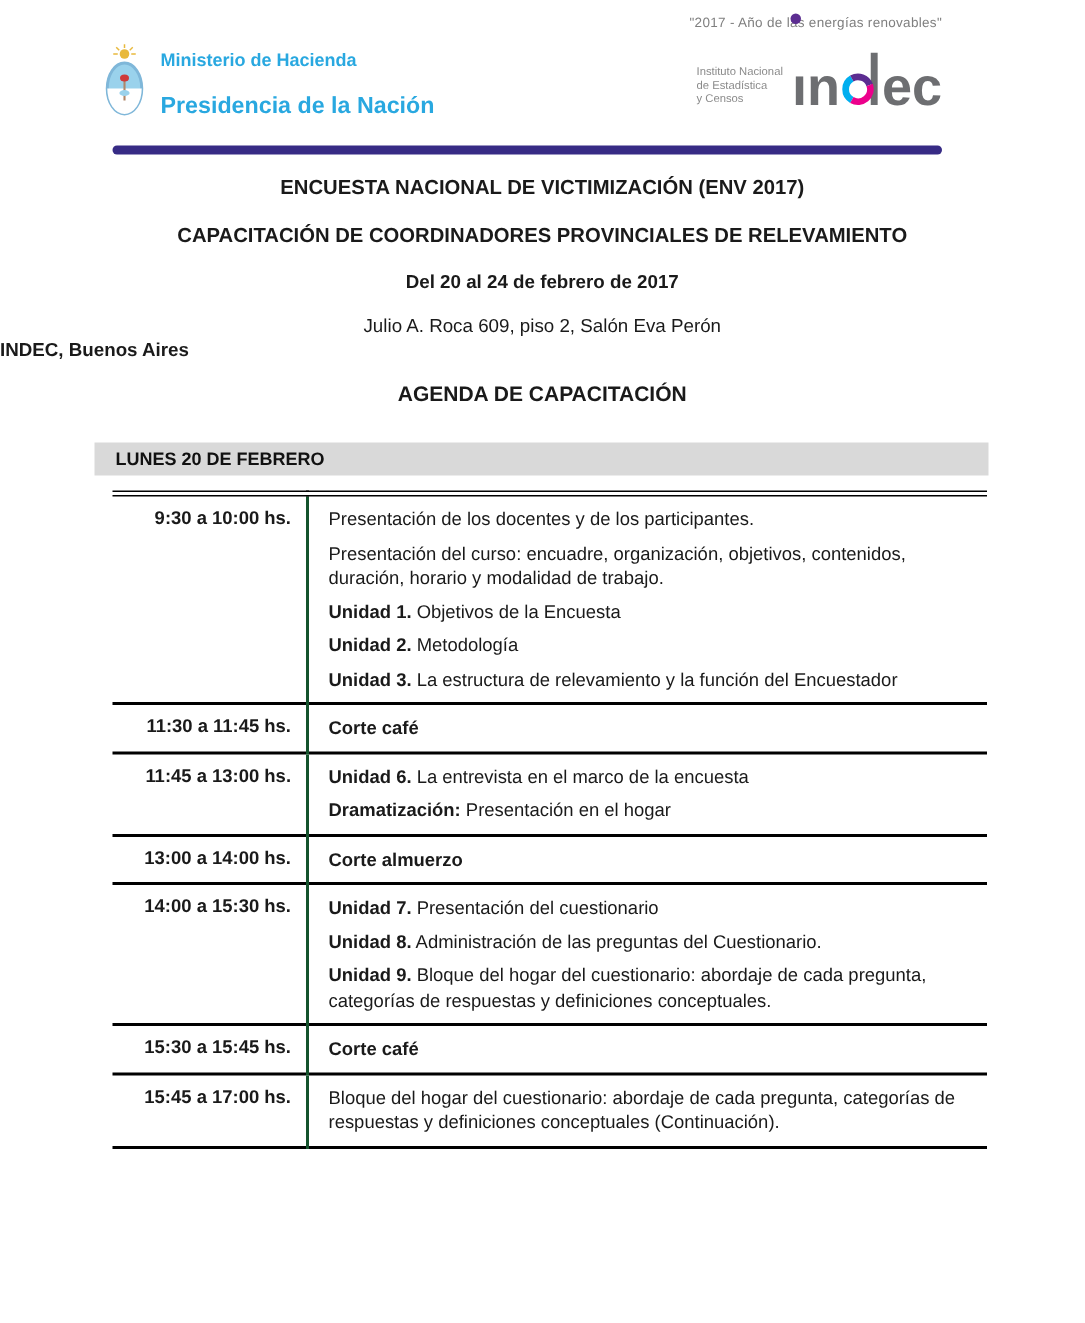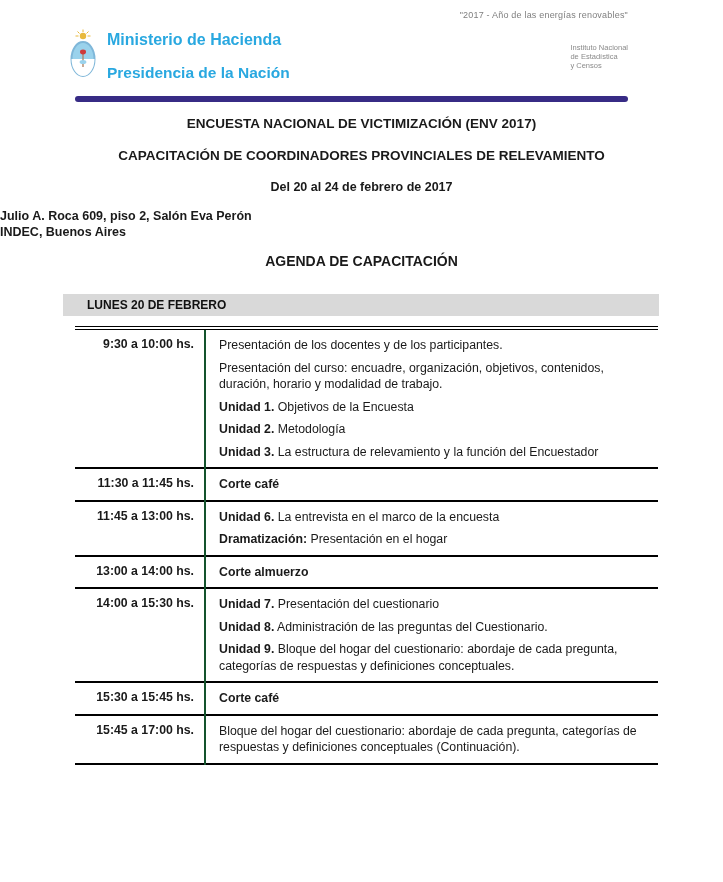--- a/index.html
+++ b/index.html
@@ -5,38 +5,38 @@
   * { box-sizing: border-box; }
   html,body { margin:0; padding:0; }
   body {
     width:723px; height:882px; background:#ffffff; overflow:hidden;
     font-family:"Liberation Sans","DejaVu Sans",sans-serif; color:#1a1a1a;
     position:relative;
   }
   .motto { text-align:right; padding:10px 95px 0 0; font-size:9px; color:#7f7f7f; letter-spacing:.2px; }
   .header-row { display:flex; justify-content:space-between; align-items:center; margin:9px 95px 0 68px; }
   .ministry { display:flex; align-items:center; gap:9px; }
-  .ministry-text .line1 { font-size:16px; font-weight:bold; color:#29a8e0; }
+  .ministry-text .line1 { font-size:12px; font-weight:bold; color:#29a8e0; }
   .ministry-text .line2 { font-size:15.5px; font-weight:bold; color:#29a8e0; margin-top:15px; }
   .indec-block { display:flex; align-items:center; gap:6px; }
   .indec-small { text-align:left; font-size:7.5px; line-height:9px; color:#8a8a8a; }
   .wordmark { font-size:36px; font-weight:bold; color:#6d6e71; line-height:1.1; white-space:nowrap; }
   .wm-i { position:relative; display:inline-block; }
   .wm-dot { position:absolute; left:-0.5px; top:-29px; width:7px; height:7px; border-radius:50%; background:#5c2d91; }
   .wm-d { display:inline-block; vertical-align:baseline; margin:0 1px; }
   .purple-rule { margin:13px 0 0 75px; width:553px; height:6px; background:#372b85; border-radius:3px; }
   .title1 { margin-top:14px; text-align:center; font-size:13.5px; font-weight:bold; }
   .title2 { margin-top:17px; text-align:center; font-size:13.5px; font-weight:bold; }
   .dates  { margin-top:17px; text-align:center; font-size:12.5px; font-weight:bold; }
-  .addr1  { margin-top:15px; text-align:left; font-size:12.5px; font-weight:bold; }
+  .addr1  { margin-top:15px; text-align:center; font-size:12.5px; font-weight:normal; }
   .addr2  { margin-top:2px;  font-size:12.5px; font-weight:bold; }
   .agenda { margin-top:14px; text-align:center; font-size:14px; font-weight:bold; }
   .section-band {
     margin:25px 0 0 63px; width:596px; height:22px; background:#d9d9d9;
-    font-size:12px; font-weight:bold; line-height:22px; padding-left:24px; color:#111;
+    font-size:12px; font-weight:bold; line-height:22px; padding-left:14px; color:#111;
   }
   table.schedule {
     border-collapse:collapse; margin:10px 0 0 75px; width:583px;
     border-top:4px double #000; font-size:12.3px;
   }
   table.schedule tr { border-bottom:2px solid #000; }
   td.time-cell {
     width:130px; border-right:2px solid #14532d; vertical-align:top;
     text-align:right; font-weight:bold; padding:7px 10px 7px 0; white-space:nowrap;
   }
@@ -74,20 +74,28 @@
         <div class="line1">Ministerio de Hacienda</div>
         <div class="line2">Presidencia de la Nación</div>
       </div>
     </div>
 
     <div class="indec-block">
       <div class="indec-small">
         <div>Instituto Nacional</div>
         <div>de Estadística</div>
         <div>y Censos</div>
+      </div>
+      <div class="wordmark">
+        <span class="wm-i"><span>ı</span><span class="wm-dot"></span></span><span>n</span><svg class="wm-d" width="26" height="35" viewBox="0 0 26 35">
+          <rect x="19.5" y="0" width="4.6" height="35" fill="#6d6e71"></rect>
+          <path d="M6.88,17.36 A8.25,8.25 0 0 0 6.88,31.64" fill="none" stroke="#00aeef" stroke-width="4.5"></path>
+          <path d="M6.88,17.36 A8.25,8.25 0 0 1 18.75,21.68" fill="none" stroke="#5c2d91" stroke-width="4.5"></path>
+          <path d="M18.75,21.68 A8.25,8.25 0 0 1 6.88,31.64" fill="none" stroke="#ec008c" stroke-width="4.5"></path>
+        </svg><span>ec</span>
       </div>
     </div>
   </div>
 
   <div class="purple-rule"></div>
 
   <div class="title1">ENCUESTA NACIONAL DE VICTIMIZACIÓN (ENV 2017)</div>
   <div class="title2">CAPACITACIÓN DE COORDINADORES PROVINCIALES DE RELEVAMIENTO</div>
   <div class="dates">Del 20 al 24 de febrero de 2017</div>
   <div class="addr1">Julio A. Roca 609, piso 2, Salón Eva Perón</div>

